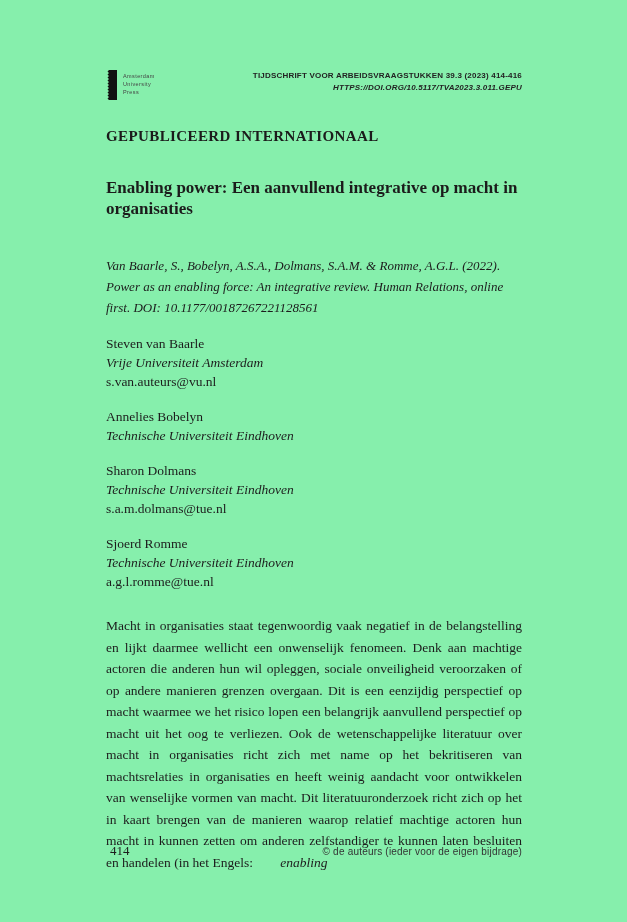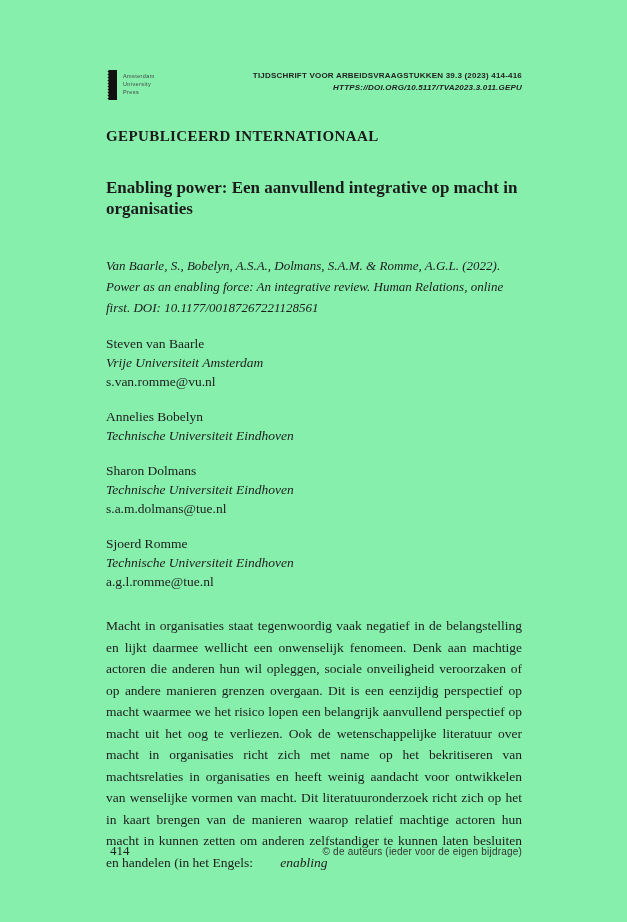--- a/index.html
+++ b/index.html
@@ -137,21 +137,21 @@
   <div class="section-label">GEPUBLICEERD INTERNATIONAAL</div>
 
   <h1 class="article-title" style="margin-bottom:0;">Enabling power: Een aanvullend integrative op macht in organisaties</h1>
 
   <p class="citation" style="margin-bottom:0;">Van Baarle, S., Bobelyn, A.S.A., Dolmans, S.A.M. &amp; Romme, A.G.L. (2022). Power as an enabling force: An integrative review. Human Relations, online first. DOI: 10.1177/00187267221128561</p>
 
   <div class="authors">
     <div class="author-block">
       <div class="author-line author-name">Steven van Baarle</div>
       <div class="author-line author-affiliation">Vrije Universiteit Amsterdam</div>
-      <div class="author-line author-email">s.van.romme@vu.nl</div>
+      <div class="author-line author-email">s.van.auteurs@vu.nl</div>
     </div>
     <div class="author-block">
       <div class="author-line author-name">Annelies Bobelyn</div>
       <div class="author-line author-affiliation">Technische Universiteit Eindhoven</div>
     </div>
     <div class="author-block">
       <div class="author-line author-name">Sharon Dolmans</div>
       <div class="author-line author-affiliation">Technische Universiteit Eindhoven</div>
       <div class="author-line author-email">s.a.m.dolmans@tue.nl</div>
     </div>

